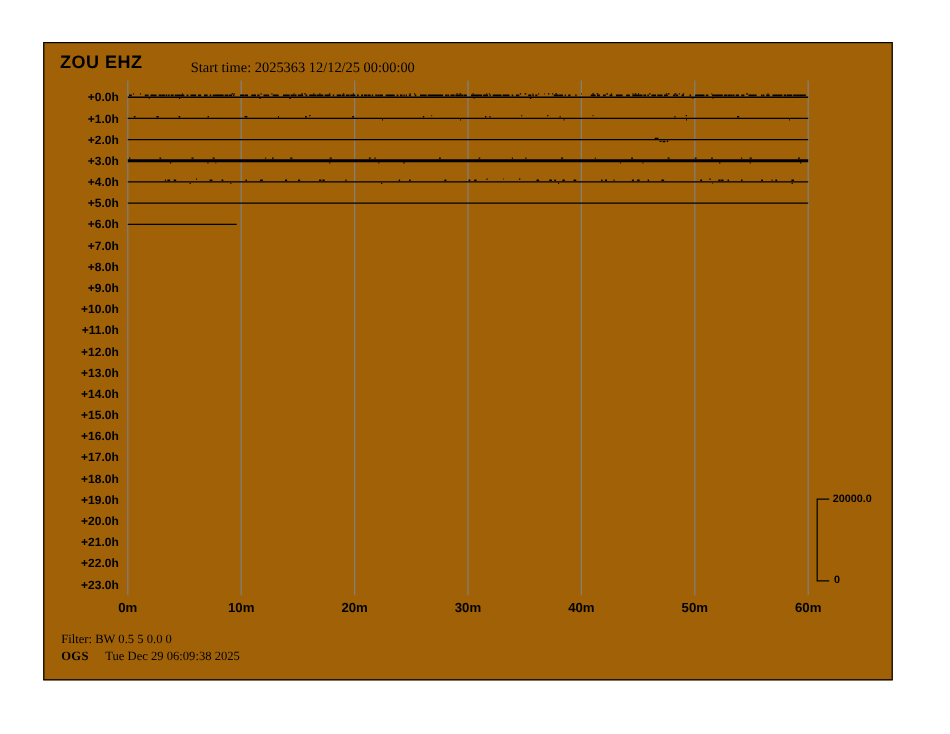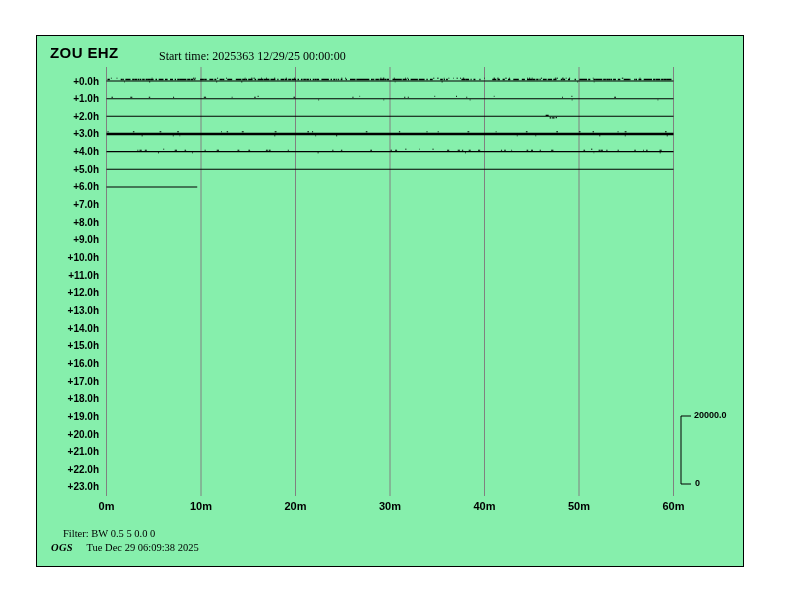--- a/index.html
+++ b/index.html
@@ -1,35 +1,35 @@
 <!DOCTYPE html>
 <html><head>
 <meta charset="utf-8">
 <style>
   html,body{margin:0;padding:0;}
   body{width:792px;height:612px;background:#ffffff;font-family:"Liberation Sans",sans-serif;}
   .page{position:relative;width:792px;height:612px;background:#ffffff;overflow:hidden;}
-  .frame{position:absolute;left:36px;top:35px;width:706px;height:530px;border:1.5px solid #000;background:#86efac;text-align:right;}
+  .frame{position:absolute;left:36px;top:35px;width:706px;height:530px;border:1.5px solid #000;background:#a16207;text-align:right;}
   .station{position:absolute;left:13px;top:8px;font:bold 15px "Liberation Sans",sans-serif;letter-spacing:.4px;color:#000;white-space:nowrap;}
   .starttime{position:absolute;left:122px;top:13px;font:12px "Liberation Serif",serif;color:#000;white-space:nowrap;}
   .plot-svg{position:absolute;left:0;top:0;}
   .scale-max{position:absolute;left:657px;top:374px;font:bold 9px "Liberation Sans",sans-serif;color:#000;white-space:nowrap;}
   .scale-min{position:absolute;left:658px;top:442px;font:bold 9px "Liberation Sans",sans-serif;color:#000;}
-  .filter-line{position:absolute;left:14px;top:492px;font:10.5px "Liberation Serif",serif;color:#000;white-space:nowrap;margin-left:12px;}
+  .filter-line{position:absolute;left:14px;top:492px;font:10.5px "Liberation Serif",serif;color:#000;white-space:nowrap;}
   .footer-line2{position:absolute;left:14px;top:506px;font:10.5px "Liberation Serif",serif;color:#000;white-space:nowrap;}
-  .org{font-style:italic;font-weight:bold;letter-spacing:.3px;}
+  .org{font-weight:bold;letter-spacing:.3px;}
   .ts{margin-left:11px;}
 </style>
 </head>
 <body>
 
 <div class="page">
   <div class="frame">
     <div class="station">ZOU EHZ</div>
-    <div class="starttime">Start time: 2025363 12/29/25 00:00:00</div>
+    <div class="starttime">Start time: 2025363 12/12/25 00:00:00</div>
     <svg class="plot-svg" width="706" height="530" viewBox="0 0 706 530" xmlns="http://www.w3.org/2000/svg">
         <line x1="69.5" y1="31" x2="69.5" y2="460" stroke="#808080" stroke-width="1"></line>
         <text x="69.5" y="474" text-anchor="middle" style="font-family:&quot;Liberation Sans&quot;,sans-serif;font-weight:bold;font-size:11px;fill:#000">0m</text>
         <line x1="164" y1="31" x2="164" y2="460" stroke="#808080" stroke-width="1"></line>
         <text x="164" y="474" text-anchor="middle" style="font-family:&quot;Liberation Sans&quot;,sans-serif;font-weight:bold;font-size:11px;fill:#000">10m</text>
         <line x1="258.5" y1="31" x2="258.5" y2="460" stroke="#808080" stroke-width="1"></line>
         <text x="258.5" y="474" text-anchor="middle" style="font-family:&quot;Liberation Sans&quot;,sans-serif;font-weight:bold;font-size:11px;fill:#000">20m</text>
         <line x1="353" y1="31" x2="353" y2="460" stroke="#808080" stroke-width="1"></line>
         <text x="353" y="474" text-anchor="middle" style="font-family:&quot;Liberation Sans&quot;,sans-serif;font-weight:bold;font-size:11px;fill:#000">30m</text>
         <line x1="447.5" y1="31" x2="447.5" y2="460" stroke="#808080" stroke-width="1"></line>

